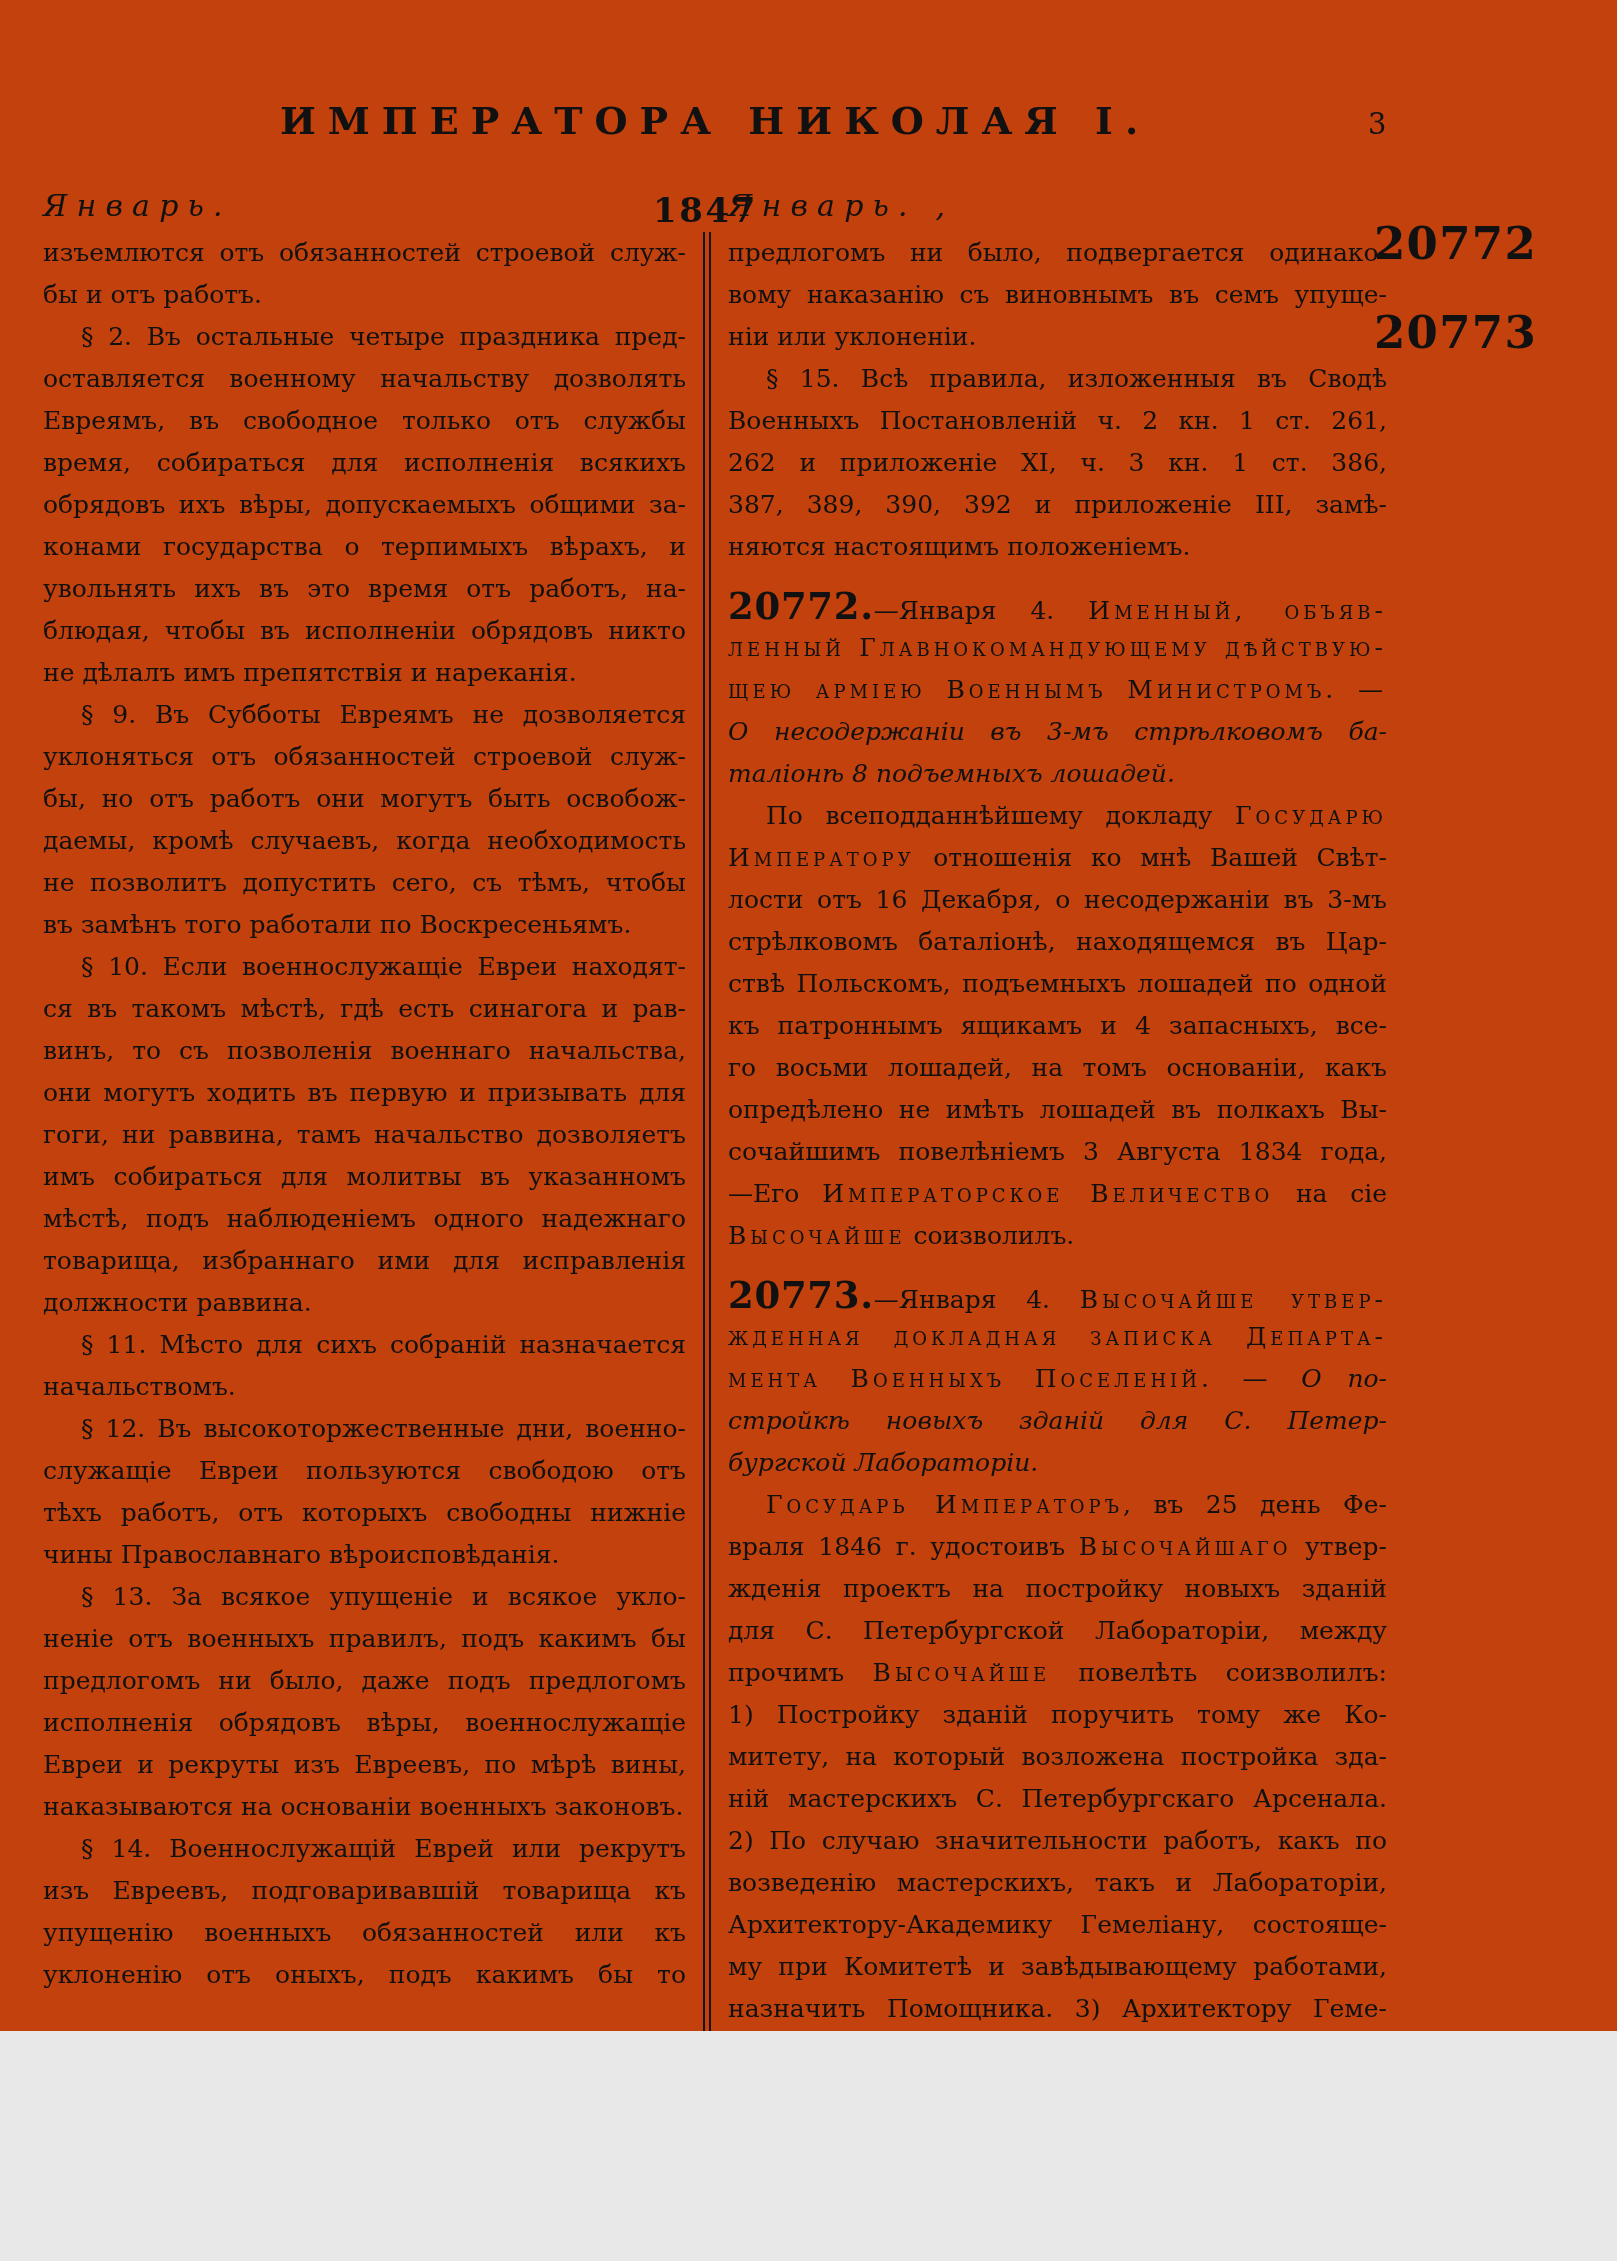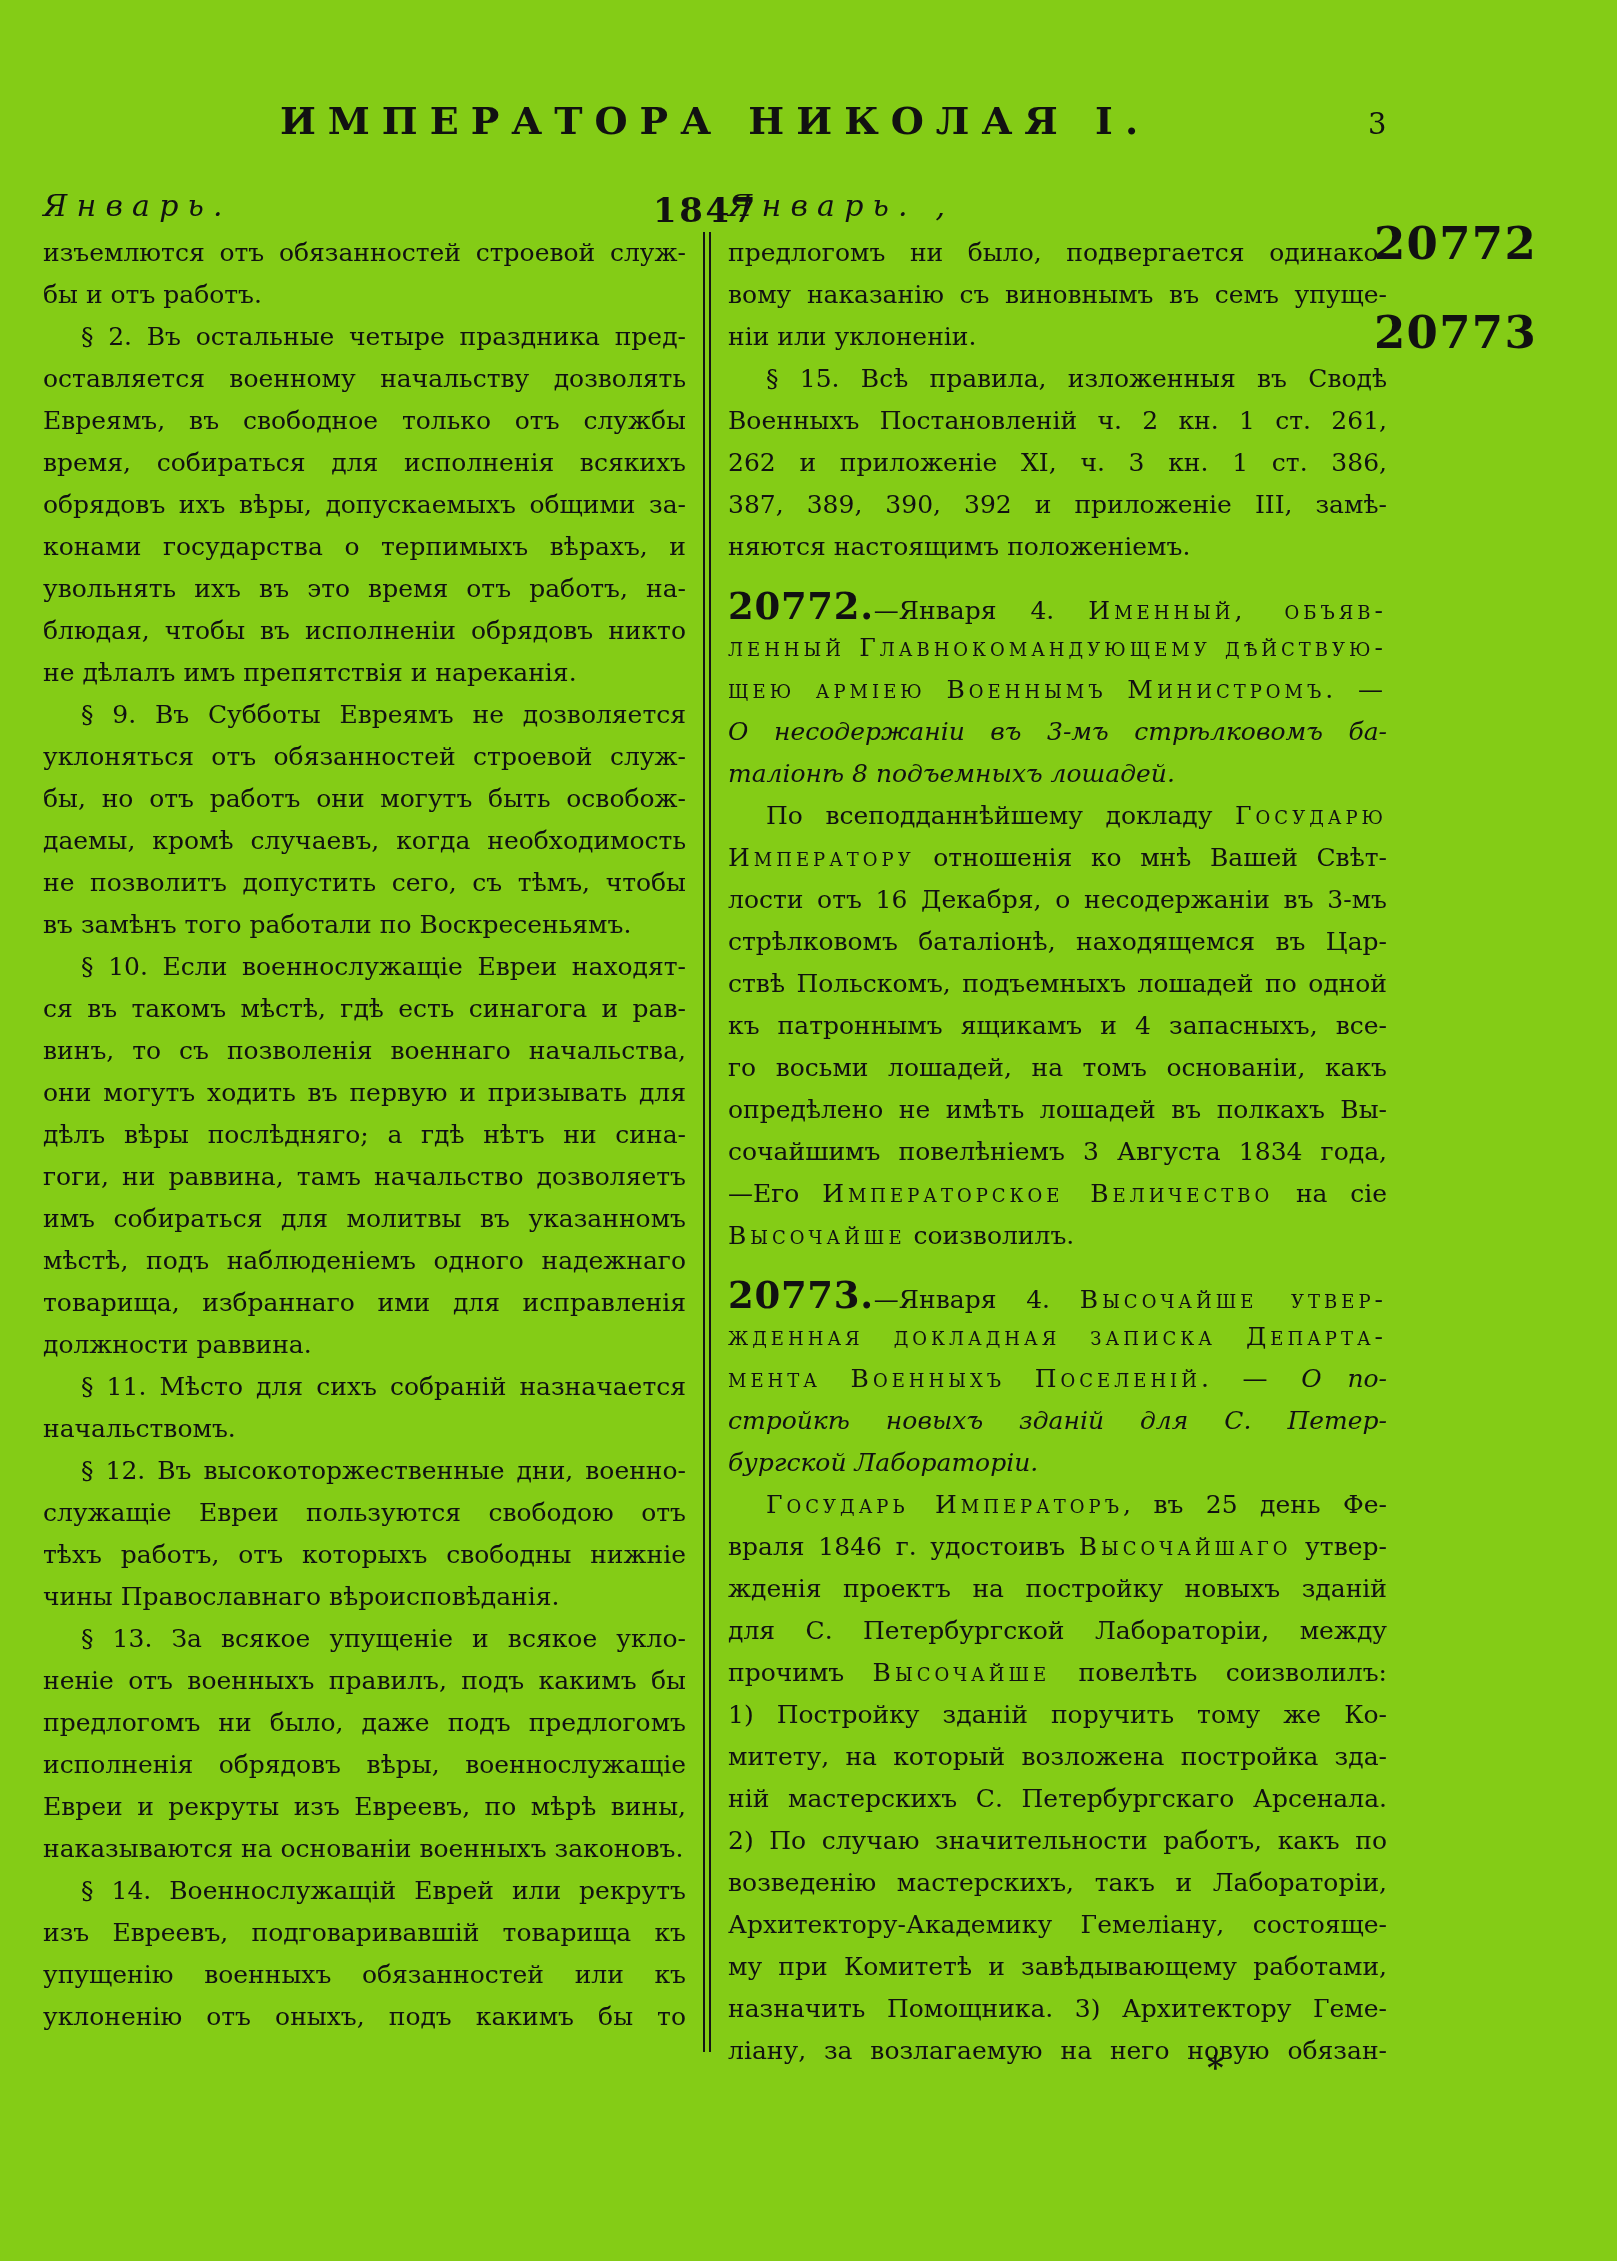--- a/index.html
+++ b/index.html
@@ -1,20 +1,20 @@
 <!DOCTYPE html>
 <html style="font-size:10.5px"><head>
 <meta charset="utf-8">
 <style>
   html, body { margin: 0; padding: 0; background: #e8e8e8; }
   .page {
     position: relative;
     width: 1617px;
-    height: 2261px;
-    background: #84cc16;
+    height: 2031px;
+    background: #c2410c;
     color: #111;
     font-family: "DejaVu Serif", serif;
     overflow: hidden;
   }
   .title {
     position: absolute;
     top: 98px; left: 43px; width: 1344px;
     text-align: center;
     font-size: 38px;
     font-weight: bold;
@@ -130,21 +130,20 @@
     <div class="ln ind">§ 9. Въ Субботы Евреямъ не дозволяется</div>
     <div class="ln">уклоняться отъ обязанностей строевой служ-</div>
     <div class="ln">бы, но отъ работъ они могутъ быть освобож-</div>
     <div class="ln">даемы, кромѣ случаевъ, когда необходимость</div>
     <div class="ln">не позволитъ допустить сего, съ тѣмъ, чтобы</div>
     <div class="ln end">въ замѣнъ того работали по Воскресеньямъ.</div>
     <div class="ln ind">§ 10. Если военнослужащіе Евреи находят-</div>
     <div class="ln">ся въ такомъ мѣстѣ, гдѣ есть синагога и рав-</div>
     <div class="ln">винъ, то съ позволенія военнаго начальства,</div>
     <div class="ln">они могутъ ходить въ первую и призывать для</div>
-    <div class="ln">дѣлъ вѣры послѣдняго; а гдѣ нѣтъ ни сина-</div>
     <div class="ln">гоги, ни раввина, тамъ начальство дозволяетъ</div>
     <div class="ln">имъ собираться для молитвы въ указанномъ</div>
     <div class="ln">мѣстѣ, подъ наблюденіемъ одного надежнаго</div>
     <div class="ln">товарища, избраннаго ими для исправленія</div>
     <div class="ln end">должности раввина.</div>
     <div class="ln ind">§ 11. Мѣсто для сихъ собраній назначается</div>
     <div class="ln end">начальствомъ.</div>
     <div class="ln ind">§ 12. Въ высокоторжественные дни, военно-</div>
     <div class="ln">служащіе Евреи пользуются свободою отъ</div>
     <div class="ln">тѣхъ работъ, отъ которыхъ свободны нижніе</div>

